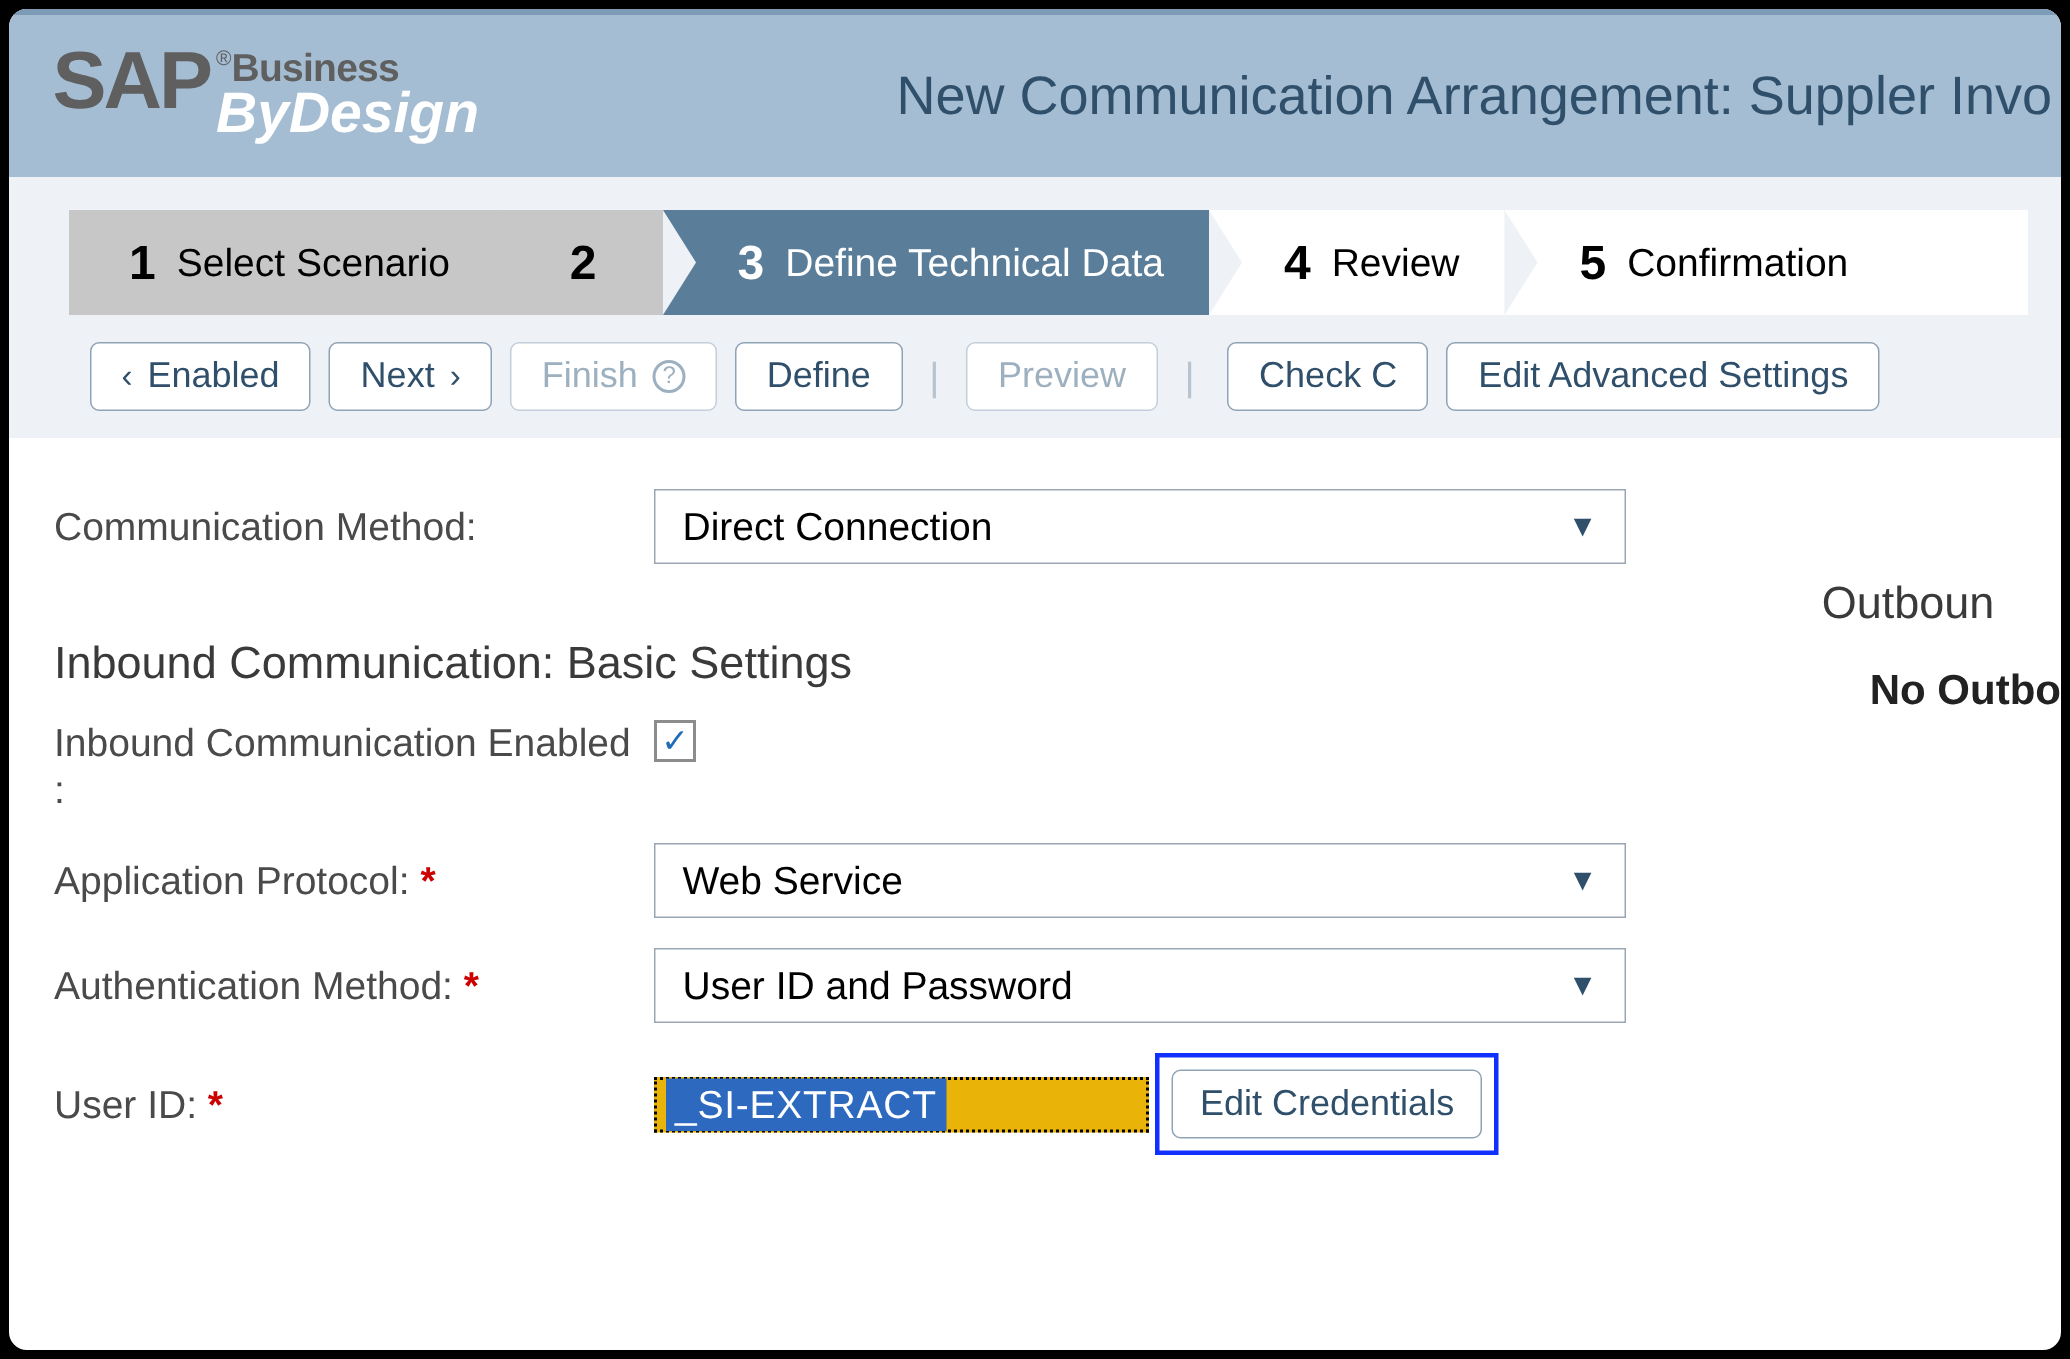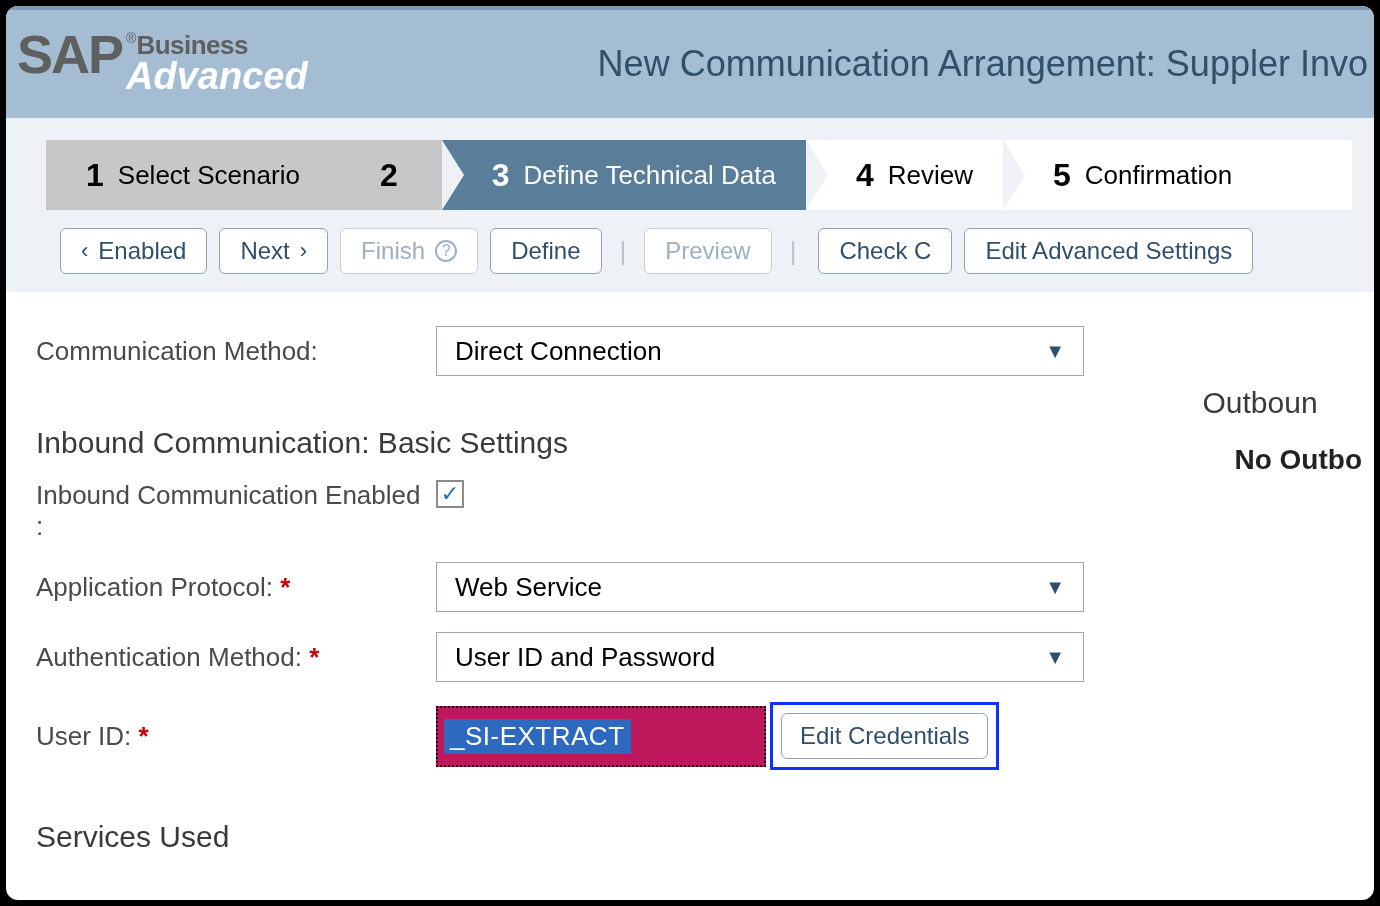--- a/index.html
+++ b/index.html
@@ -5,21 +5,21 @@
   * { box-sizing: border-box; margin: 0; padding: 0; }
   html, body { width: 1380px; height: 906px; font-family: Arial, Helvetica, sans-serif; background: #000; }
   .frame {
     position: absolute; top: 0; left: 0; width: 1380px; height: 906px;
     border: 6px solid #000; border-radius: 18px; background: #fff; overflow: hidden;
   }
   .header {
     background: #a4bdd3; height: 112px; display: flex; align-items: center;
     border-top: 4px solid #7d9ab6;
   }
-  .logo { margin-left: 11px; display: flex; align-items: flex-start; }
+  .logo { margin-left: 29px; display: flex; align-items: flex-start; }
   .logo-sap { font-weight: 900; font-size: 54px; color: #5f5f5f; letter-spacing: -2px; font-family: Arial Black, Arial, sans-serif; line-height: 0.9; }
   .logo-r { font-size: 14px; color: #5f5f5f; vertical-align: top; }
   .logo-stack { display:inline-block; margin-left: 4px; }
   .logo-business { font-weight: 700; font-size: 26px; color: #5f5f5f; letter-spacing: -0.5px; }
   .logo-bydesign { font-weight: 700; font-style: italic; font-size: 38px; color: #fff; margin-top: -6px; }
   .page-title { flex: 1; text-align: right; color: #2f4f6b; font-size: 36px; font-weight: 400; padding-right: 6px; white-space: nowrap; overflow: hidden; margin-left: 220px;}
   
   .wizard-area { background: #eef2f6; padding: 22px 22px 0 40px; }
   .steps { display: flex; height: 70px; }
   .step {
@@ -57,42 +57,42 @@
   .toolbar { display: flex; align-items: center; padding: 18px 0 18px 14px; gap: 12px; }
   .btn {
     border: 1px solid #8fa3b6; background: #fff; color: #2f4f6b;
     font-size: 24px; padding: 8px 20px; border-radius: 6px; cursor: pointer;
     display: inline-flex; align-items: center; gap: 10px; white-space: nowrap;
   }
   .btn.disabled { color: #9db0c0; border-color: #c3d0db; }
   .btn .chev { font-size: 22px; }
   .divider { color: #b7c3cf; font-size: 26px; padding: 0 6px; }
 
-  .content { background: #fff; padding: 24px 12px 0 30px; }
+  .content { background: #fff; padding: 24px 0 0 30px; }
   .row { display: flex; align-items: center; padding: 10px 0; }
   .label { width: 400px; font-size: 26px; color: #4a4a4a; }
   .label.required::after { content: " *"; color: #c00; font-weight: 700; }
   .sect { font-size: 30px; color: #3a3a3a; margin: 40px 0 10px 0; }
   .select {
     width: 648px; border: 1px solid #9aa7b3; height: 50px; display: flex; align-items: center;
     justify-content: space-between; padding: 0 18px; font-size: 26px; background:#fff;
   }
   .select .caret { color: #2f4f6b; font-size: 20px; }
   .chk {
     width: 28px; height: 28px; border: 2px solid #8c8c8c; display: inline-flex;
     align-items: center; justify-content: center; color: #1e6bb8; font-size: 22px; background:#fff;
   }
   .two-col { display: flex; align-items: flex-start; }
   .left-col { flex: 0 0 auto; }
   .right-col { margin-left: auto; padding-right: 0; font-size: 28px; color:#222; white-space:nowrap; overflow:hidden;}
   .right-head { font-size: 30px; color:#3a3a3a; margin-bottom: 24px;}
   .right-bold { font-weight:700; font-size:28px;margin-left:32px; }
 
   .userid-box {
-    width: 330px; height: 61px; border: 2px dotted #000; background: #be185d; display:flex; align-items:center;
+    width: 330px; height: 37px; border: 2px dotted #000; background: #eab308; display:flex; align-items:center;
     padding: 0 6px;
   }
   .userid-val { background: #2d69bf; color:#fff; padding: 2px 6px; font-size: 26px; font-family: Arial; letter-spacing: 0.5px;}
   .edit-cred-wrap {
     display:inline-block; border: 3px solid #1030ff; padding: 8px; margin-left: 4px;
   }
   .help-circle {
     display:inline-flex; width:22px; height:22px; border:2px solid #9db0c0; border-radius:50%;
     align-items:center; justify-content:center; font-size:16px; color:#9db0c0;
   }
@@ -100,21 +100,21 @@
 </head>
 <body>
 
 <div class="frame">
 
   <div class="header">
     <div class="logo">
       <span class="logo-sap">SAP</span>
       <span class="logo-stack">
         <span style="display:block"><span class="logo-r">®</span><span class="logo-business">Business</span></span>
-        <span class="logo-bydesign" style="display:block">Advanced</span>
+        <span class="logo-bydesign" style="display:block">ByDesign</span>
       </span>
     </div>
     <div class="page-title">New Communication Arrangement: Suppler Invo</div>
   </div>
 
   <div class="wizard-area">
     <div class="steps">
       <div class="step grey">
         <span class="num">1</span>
         <span>Select Scenario</span>
@@ -207,21 +207,20 @@
           <div class="userid-box">
             <span class="userid-val">_SI-EXTRACT</span>
           </div>
           <span class="edit-cred-wrap">
             <button class="btn" style="font-size:24px; padding:8px 18px;">
               <span>Edit Credentials</span>
             </button>
           </span>
         </div>
 
-        <div class="sect">Services Used</div>
       </div>
 
       <div class="right-col">
         <div class="right-head">Outboun</div>
         <div class="right-bold">No Outbo</div>
       </div>
     </div>
 
   </div>
 </div>

